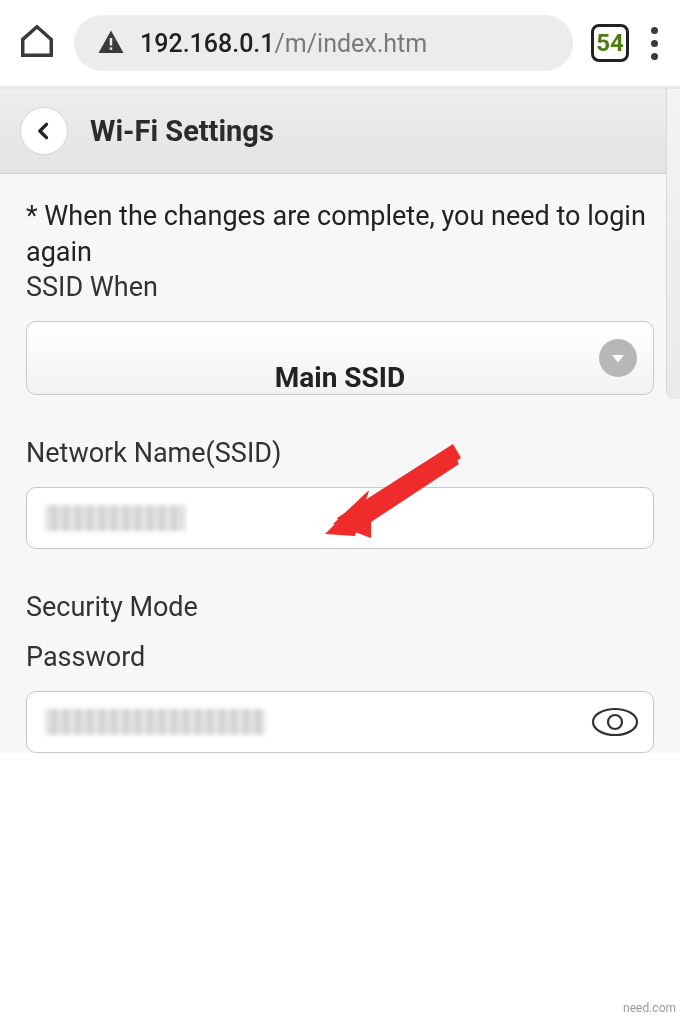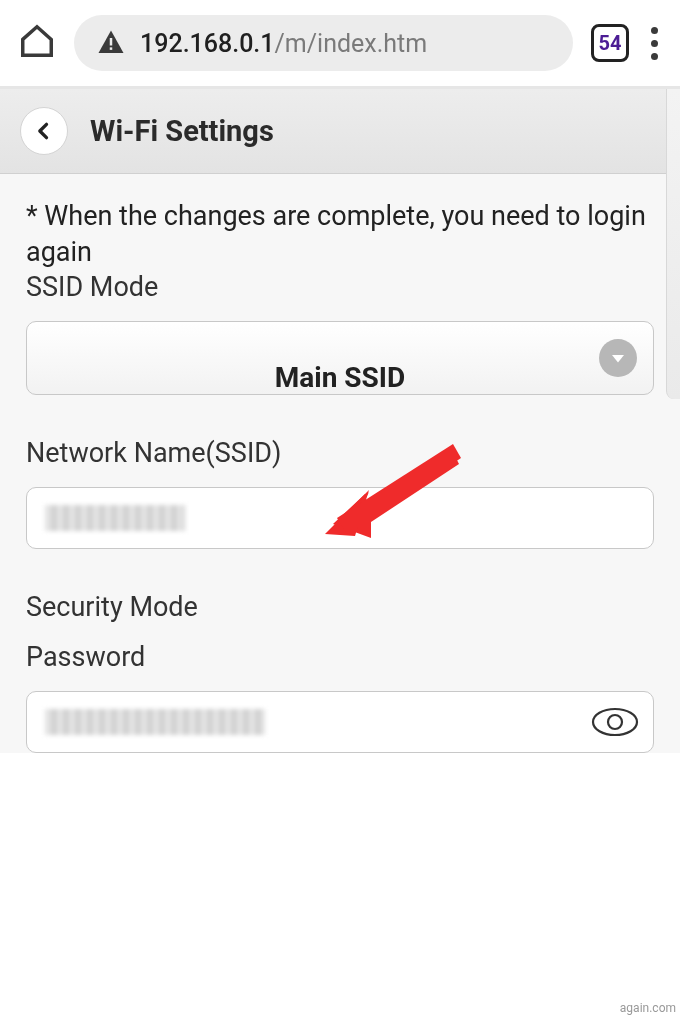--- a/index.html
+++ b/index.html
@@ -35,21 +35,21 @@
     }
     .warn-icon { display:flex; align-items:center; }
     .warn-icon svg { width: 30px; height: 30px; }
     .url-host { color: #202020; font-weight: 500; }
     .url-rest { color: #7a7a7a; }
     .tab-count {
       width: 38px; height: 38px;
       border: 3px solid #222;
       border-radius: 8px;
       display: flex; align-items: center; justify-content: center;
-      font-size: 20px; font-weight: 700; color: #4c1d95;
+      font-size: 24px; font-weight: 700; color: #4d7c0f;
     }
     .overflow-dots {
       display: flex; flex-direction: column; gap: 6px;
       padding: 4px;
     }
     .overflow-dots span { width: 7px; height: 7px; background: #3a3a3a; border-radius: 50%; }
     .divider { height: 3px; background: #e6e6e6; }
 
     
     .page-header {
@@ -178,21 +178,21 @@
     <svg viewBox="0 0 24 24" fill="none" stroke="#222" stroke-width="4" stroke-linecap="round" stroke-linejoin="round">
         <polyline points="15 4 7 12 15 20"></polyline>
       </svg>
   </div>
   <div class="page-title">Wi-Fi Settings</div>
 </div>
 
 <div class="content">
   <div class="notice">* When the changes are complete, you need to login again</div>
 
-  <div class="field-label">SSID Mode</div>
+  <div class="field-label">SSID When</div>
   <div class="select-box">
     <span class="select-value">Main SSID</span>
     <span class="select-chevron">
       <svg viewBox="0 0 24 24">
           <polygon points="4,8 20,8 12,18"></polygon>
         </svg>
     </span>
   </div>
 
   <div class="field-label">Network Name(SSID)</div>
@@ -221,13 +221,13 @@
       <polygon points="8,86 40,56 40,72 128,14 134,26 46,84 46,100" fill="#ef2b2b"></polygon>
       <polygon points="0,96 44,52 30,98" fill="#ef2b2b"></polygon>
     </g>
     <g>
       <polygon points="2,96 44,54 22,96" fill="#ef2b2b"></polygon>
       <polygon points="12,80 128,6 136,20 22,96" fill="#ef2b2b"></polygon>
     </g>
   </svg>
 </div>
 
-<div class="watermark">again.com</div>
+<div class="watermark">need.com</div>
 
 </body></html>

